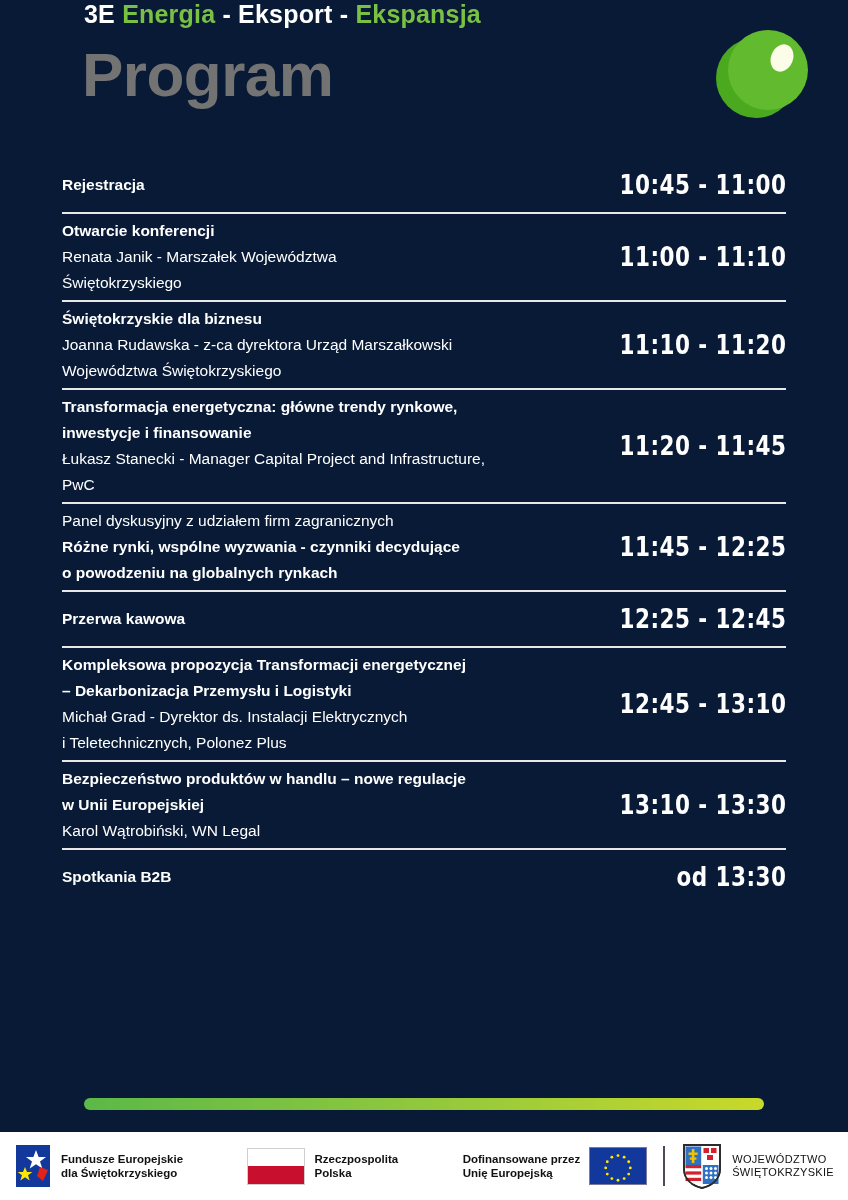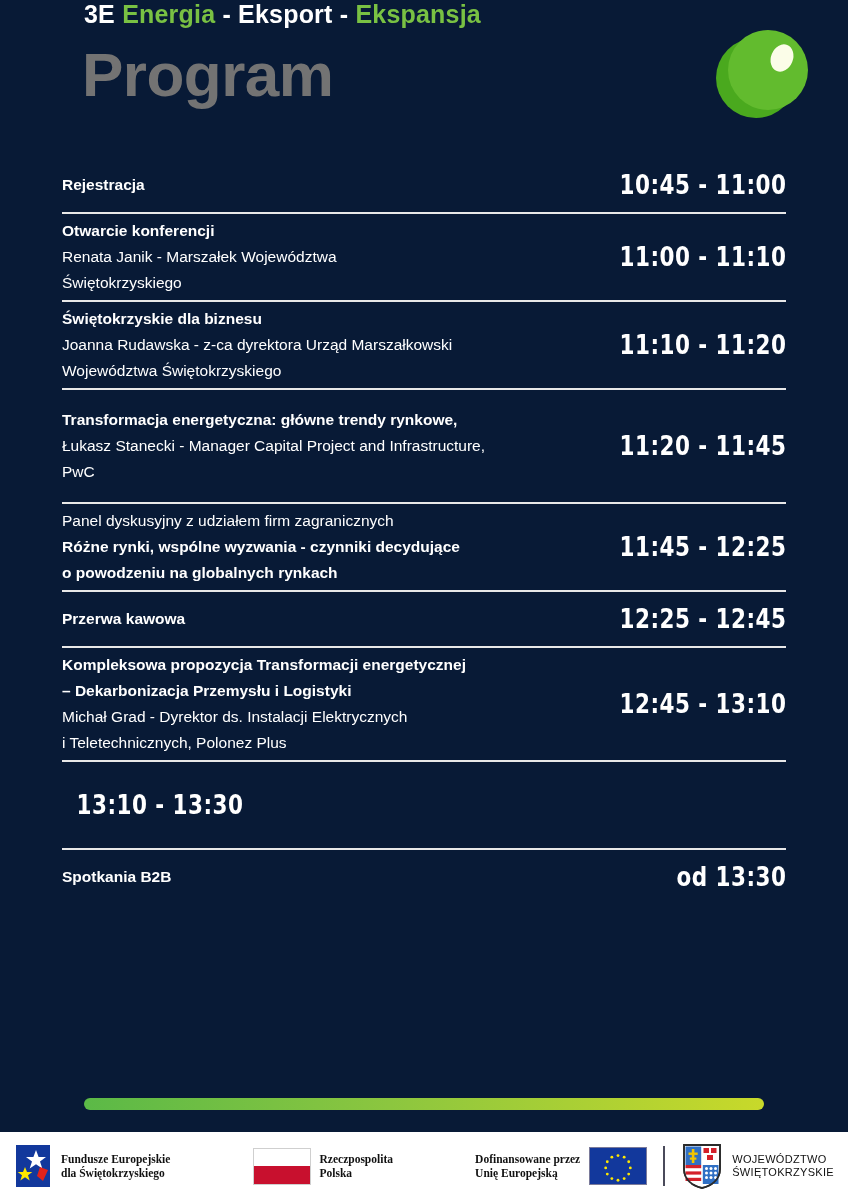--- a/index.html
+++ b/index.html
@@ -128,21 +128,20 @@
     display: flex;
     align-items: center;
     gap: 9px;
   }
   .f-text {
     font-size: 11.5px;
     line-height: 14px;
     color: #111111;
     font-weight: bold;
     white-space: nowrap;
-    font-family: Liberation Serif, serif;
   }
   .f-text.right { text-align: left; }
   .f-sep {
     width: 2px;
     height: 40px;
     background: #4a4a5a;
     margin: 0 16px;
   }
   .spacer { flex: 1 1 auto; }
   .flag-pl {
@@ -214,20 +213,21 @@
         <div class="line bold">Świętokrzyskie dla biznesu</div>
         <div class="line regular">Joanna Rudawska - z-ca dyrektora Urząd Marszałkowski</div>
         <div class="line regular">Województwa Świętokrzyskiego</div>
       </div>
       <div class="time">11:10 - 11:20</div>
     </div>
     <div class="divider"></div>
     <div class="row four">
       <div class="row-lines">
         <div class="line bold">Transformacja energetyczna: główne trendy rynkowe,</div>
+        <div class="line bold">inwestycje i finansowanie</div>
         <div class="line regular">Łukasz Stanecki - Manager Capital Project and Infrastructure,</div>
         <div class="line regular">PwC</div>
       </div>
       <div class="time">11:20 - 11:45</div>
     </div>
     <div class="divider"></div>
     <div class="row three">
       <div class="row-lines">
         <div class="line regular">Panel dyskusyjny z udziałem firm zagranicznych</div>
         <div class="line bold">Różne rynki, wspólne wyzwania - czynniki decydujące</div>
@@ -247,20 +247,25 @@
       <div class="row-lines">
         <div class="line bold">Kompleksowa propozycja Transformacji energetycznej</div>
         <div class="line bold">– Dekarbonizacja Przemysłu i Logistyki</div>
         <div class="line regular">Michał Grad - Dyrektor ds. Instalacji Elektrycznych</div>
         <div class="line regular">i Teletechnicznych, Polonez Plus</div>
       </div>
       <div class="time">12:45 - 13:10</div>
     </div>
     <div class="divider"></div>
     <div class="row three">
+      <div class="row-lines">
+        <div class="line bold">Bezpieczeństwo produktów w handlu – nowe regulacje</div>
+        <div class="line bold">w Unii Europejskiej</div>
+        <div class="line regular">Karol Wątrobiński, WN Legal</div>
+      </div>
       <div class="time">13:10 - 13:30</div>
     </div>
     <div class="divider"></div>
     <div class="row single">
       <div class="row-lines">
         <div class="line bold">Spotkania B2B</div>
       </div>
       <div class="time">od 13:30</div>
     </div>
   </div>

